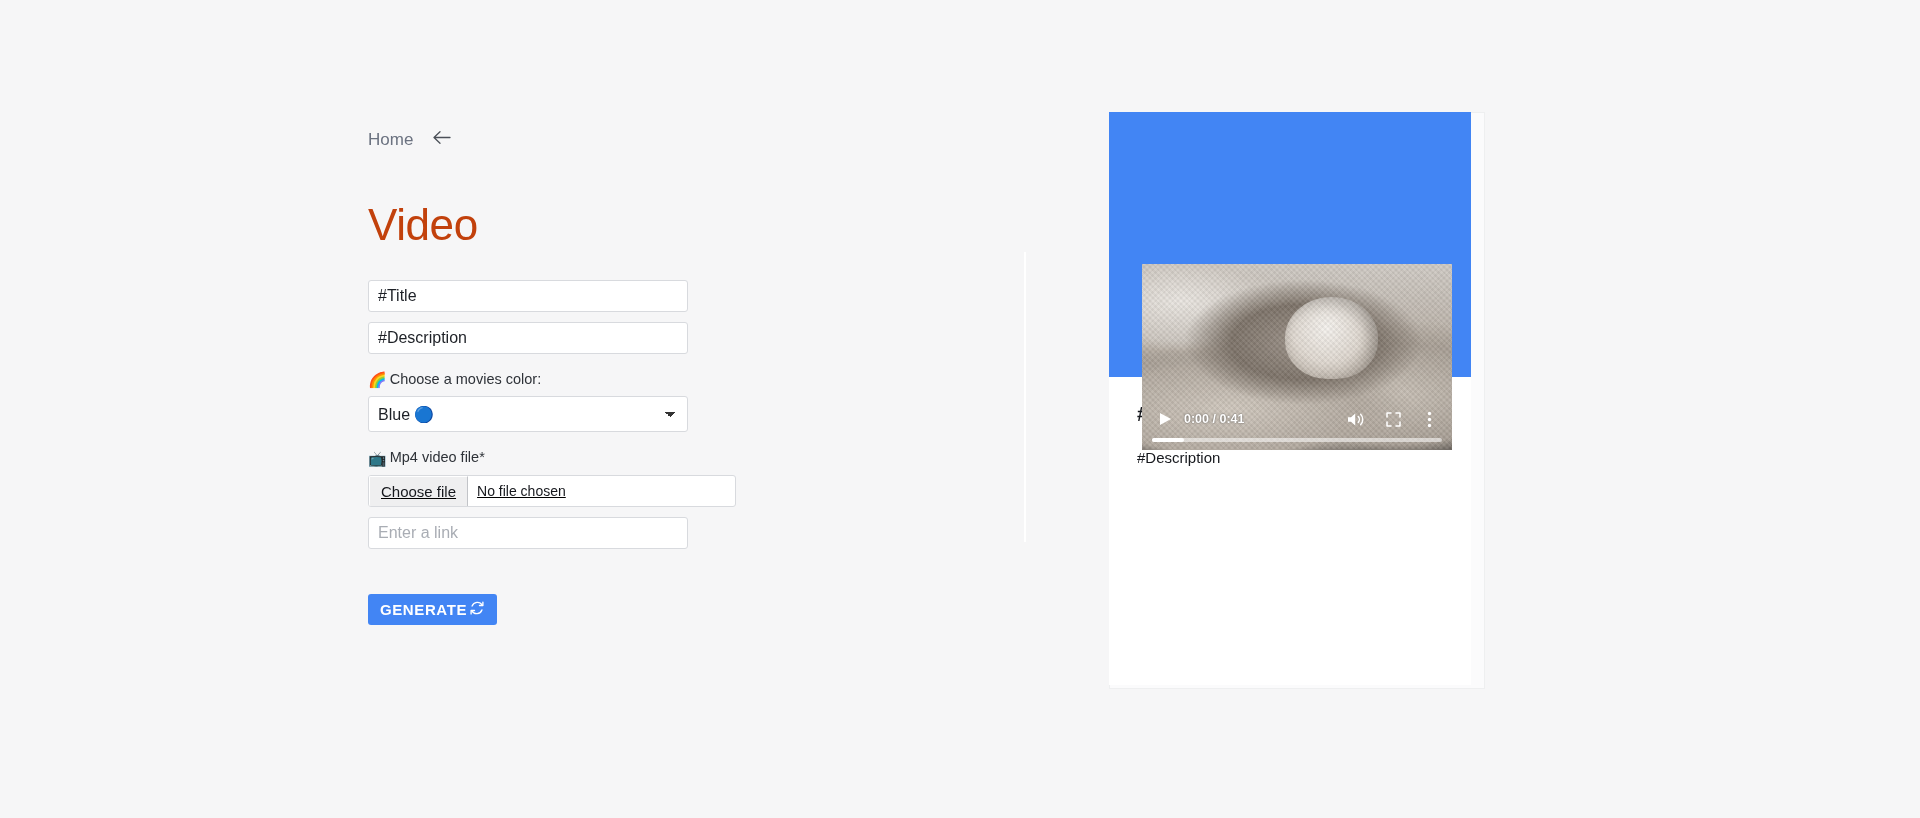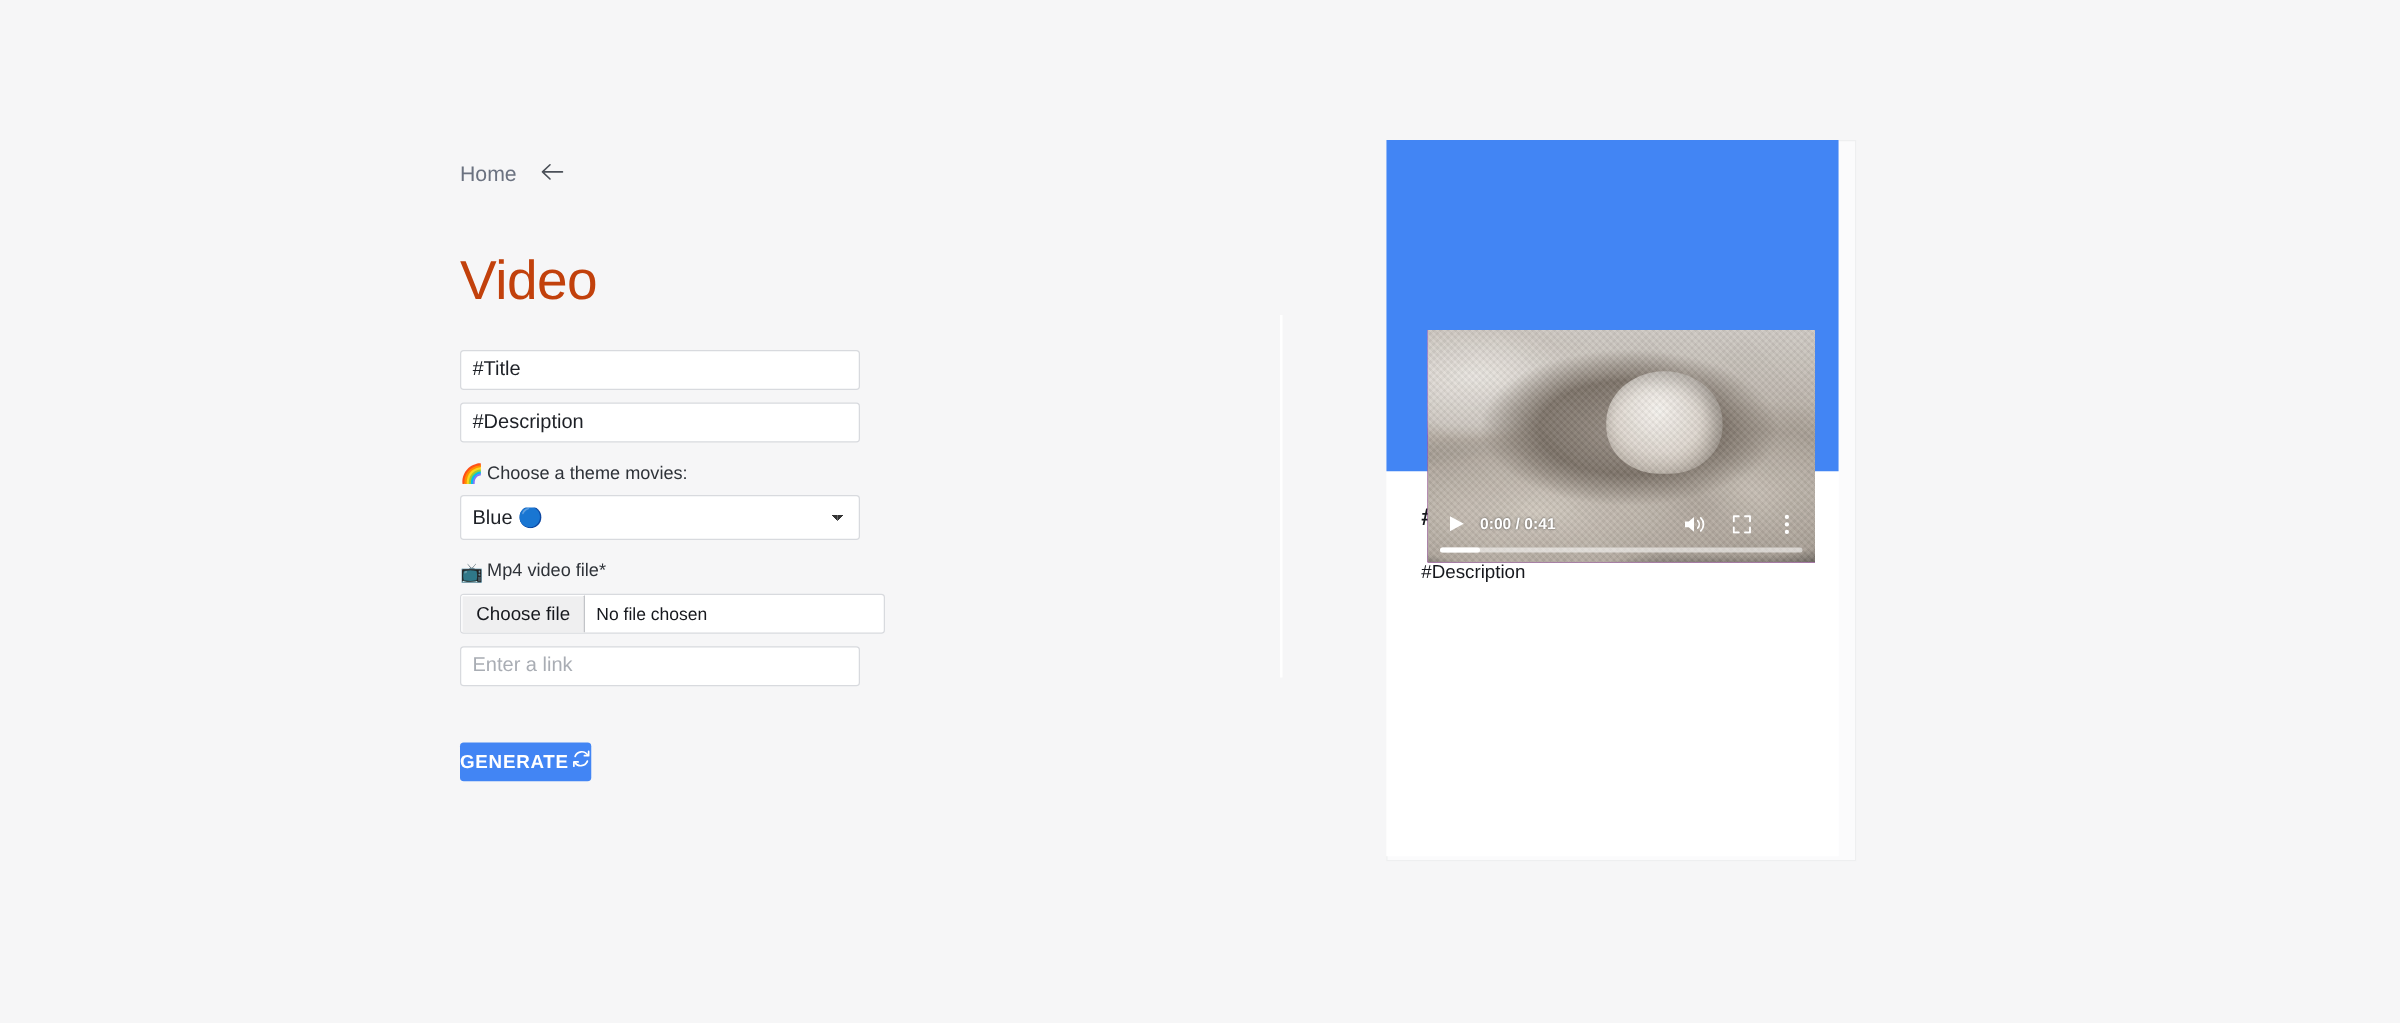--- a/index.html
+++ b/index.html
@@ -88,27 +88,28 @@
       calc(100% - 17px) 15px,
       calc(100% - 12px) 15px;
     background-size: 5px 5px, 5px 5px;
     background-repeat: no-repeat;
     cursor: pointer;
   }
 
   .file-row {
     display: flex;
     align-items: stretch;
-    width: 340px;
+    width: 368px;
     height: 32px;
     background: #fff;
     border: 1px solid #d8dade;
     border-radius: 3px;
     margin-bottom: 10px;
     overflow: hidden;
+    text-decoration: underline;
   }
   .choose-file-btn {
     display: flex;
     align-items: center;
     padding: 0 11px;
     font-size: 15px;
     color: #16181d;
     background: #efeff0;
     border-right: 1px solid #c2c4c8;
     border-top: 1px solid #fff;
@@ -125,21 +126,21 @@
     color: #16181d;
     white-space: nowrap;
   }
 
   .generate-btn {
     margin-top: 35px;
     display: inline-flex;
     align-items: center;
     gap: 2px;
     height: 31px;
-    padding: 0 0;
+    padding: 0 12px;
     background: #4285f4;
     border: none;
     border-radius: 3px;
     color: #fff;
     font-size: 15px;
     font-weight: bold;
     letter-spacing: 0.6px;
     font-family: "Liberation Sans", sans-serif;
     cursor: pointer;
   }
@@ -295,21 +296,21 @@
 
     <h1 class="page-title">Video</h1>
 
 
     <input class="field" type="text" value="#Title" style="">
 
     <input class="field" type="text" value="#Description" style="">
 
     <div class="label-row">
       <span class="label-emoji">🌈</span>
-      <span>Choose a theme movies:</span>
+      <span>Choose a movies color:</span>
     </div>
 
     <select class="field">
       <option>Blue 🔵</option>
     </select>
 
     <div class="label-row">
       <span class="label-emoji">📺</span>
       <span>Mp4 video file*</span>
     </div>

